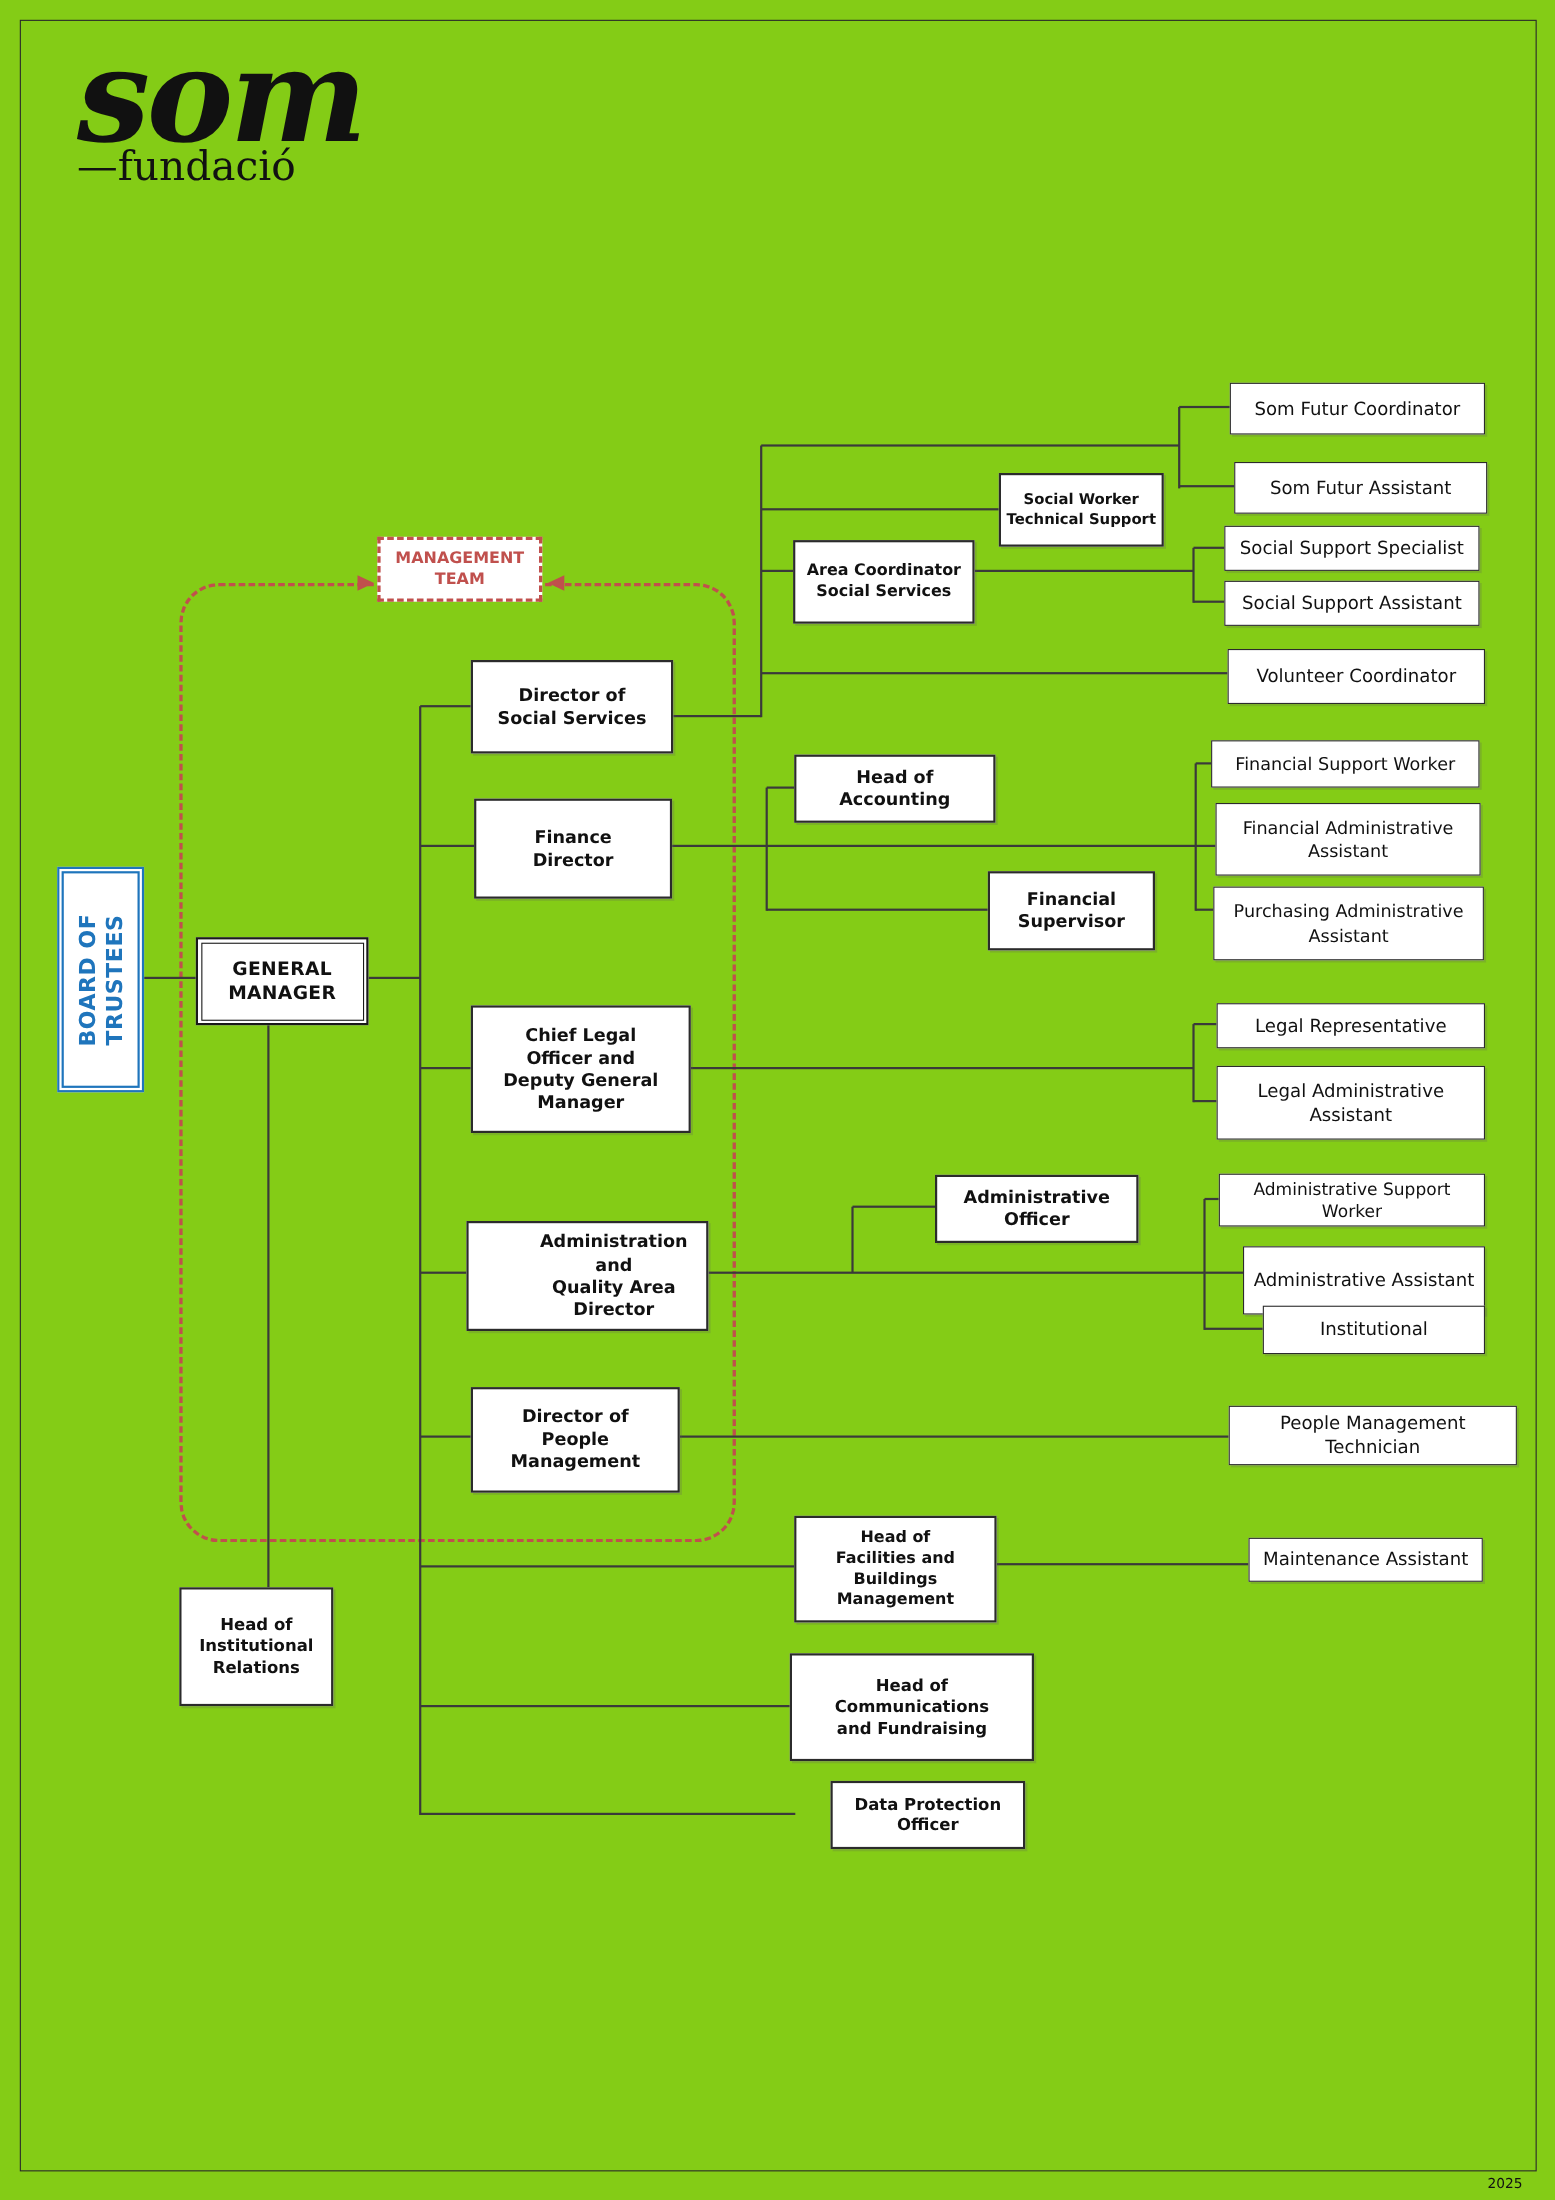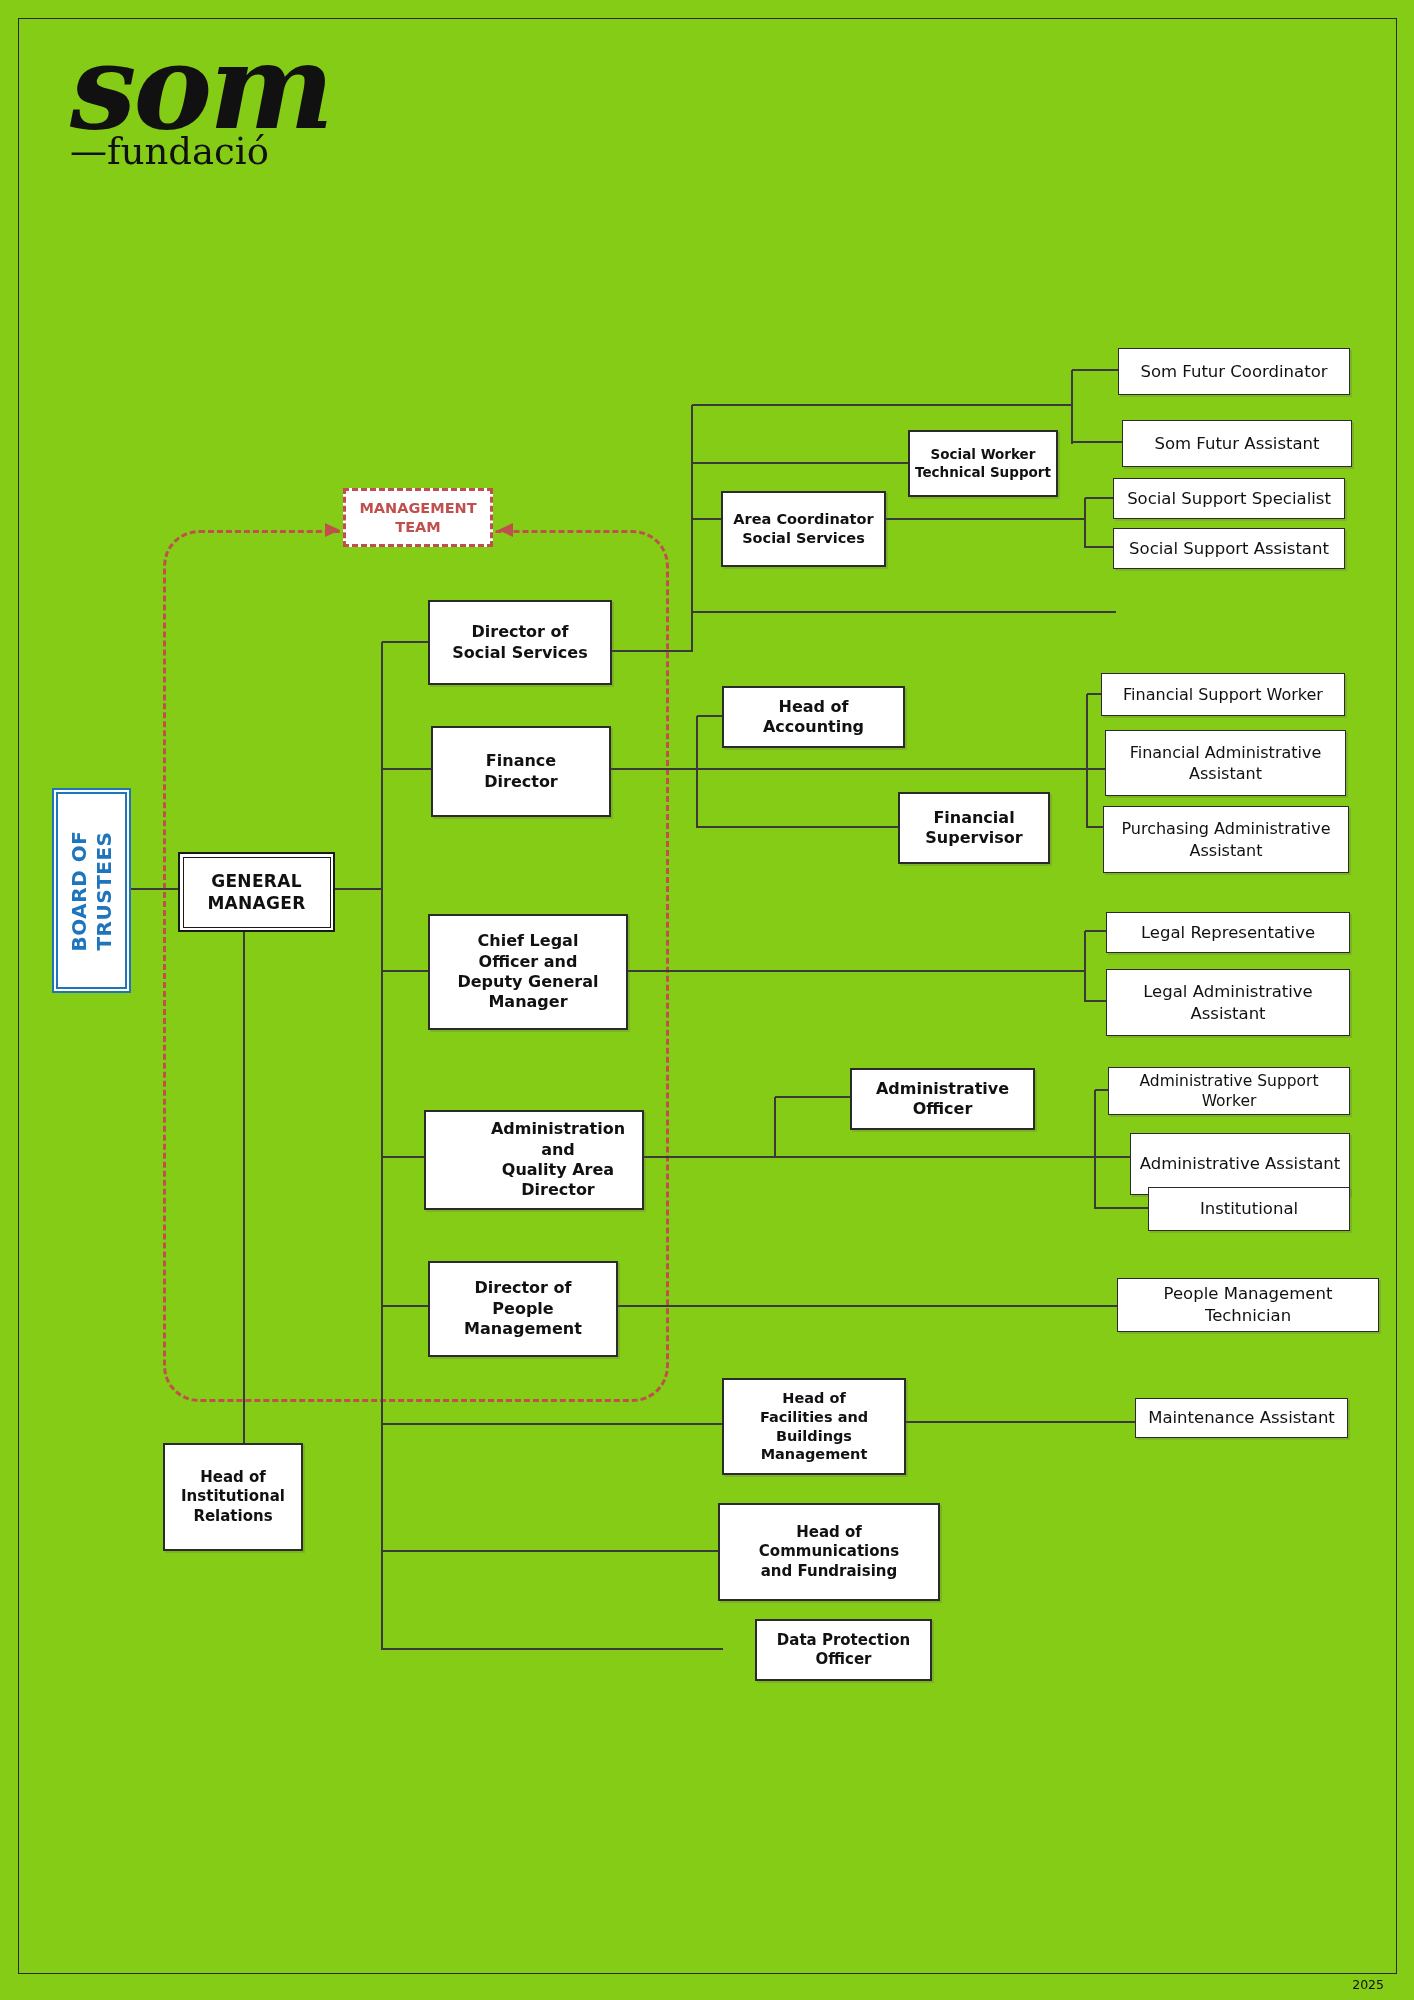--- a/index.html
+++ b/index.html
@@ -159,20 +159,21 @@
   <div class="box bold" style="left:718px;top:1503px;width:222px;height:98px;font-size:15px;">Head of
 Communications
 and Fundraising</div>
   <div class="box bold" style="left:723px;top:1619px;width:177px;height:62px;font-size:15px;margin-left:32px;">Data Protection
 Officer</div>
 
   <div class="box plain" style="left:1118px;top:348px;width:232px;height:47px;">Som Futur Coordinator</div>
   <div class="box plain" style="left:1122px;top:420px;width:230px;height:47px;">Som Futur Assistant</div>
   <div class="box plain" style="left:1113px;top:478px;width:232px;height:41px;">Social Support Specialist</div>
   <div class="box plain" style="left:1113px;top:528px;width:232px;height:41px;">Social Support Assistant</div>
+  <div class="box plain" style="left:1116px;top:590px;width:234px;height:50px;">Volunteer Coordinator</div>
   <div class="box plain" style="left:1101px;top:673px;width:244px;height:43px;font-size:16px;">Financial Support Worker</div>
   <div class="box plain" style="left:1105px;top:730px;width:241px;height:66px;font-size:16px;">Financial Administrative
 Assistant</div>
   <div class="box plain" style="left:1103px;top:806px;width:246px;height:67px;font-size:16px;">Purchasing Administrative
 Assistant</div>
   <div class="box plain" style="left:1106px;top:912px;width:244px;height:41px;">Legal Representative</div>
   <div class="box plain" style="left:1106px;top:969px;width:244px;height:67px;">Legal Administrative
 Assistant</div>
   <div class="box plain" style="left:1108px;top:1067px;width:242px;height:48px;font-size:15.5px;">Administrative Support
 Worker</div>

